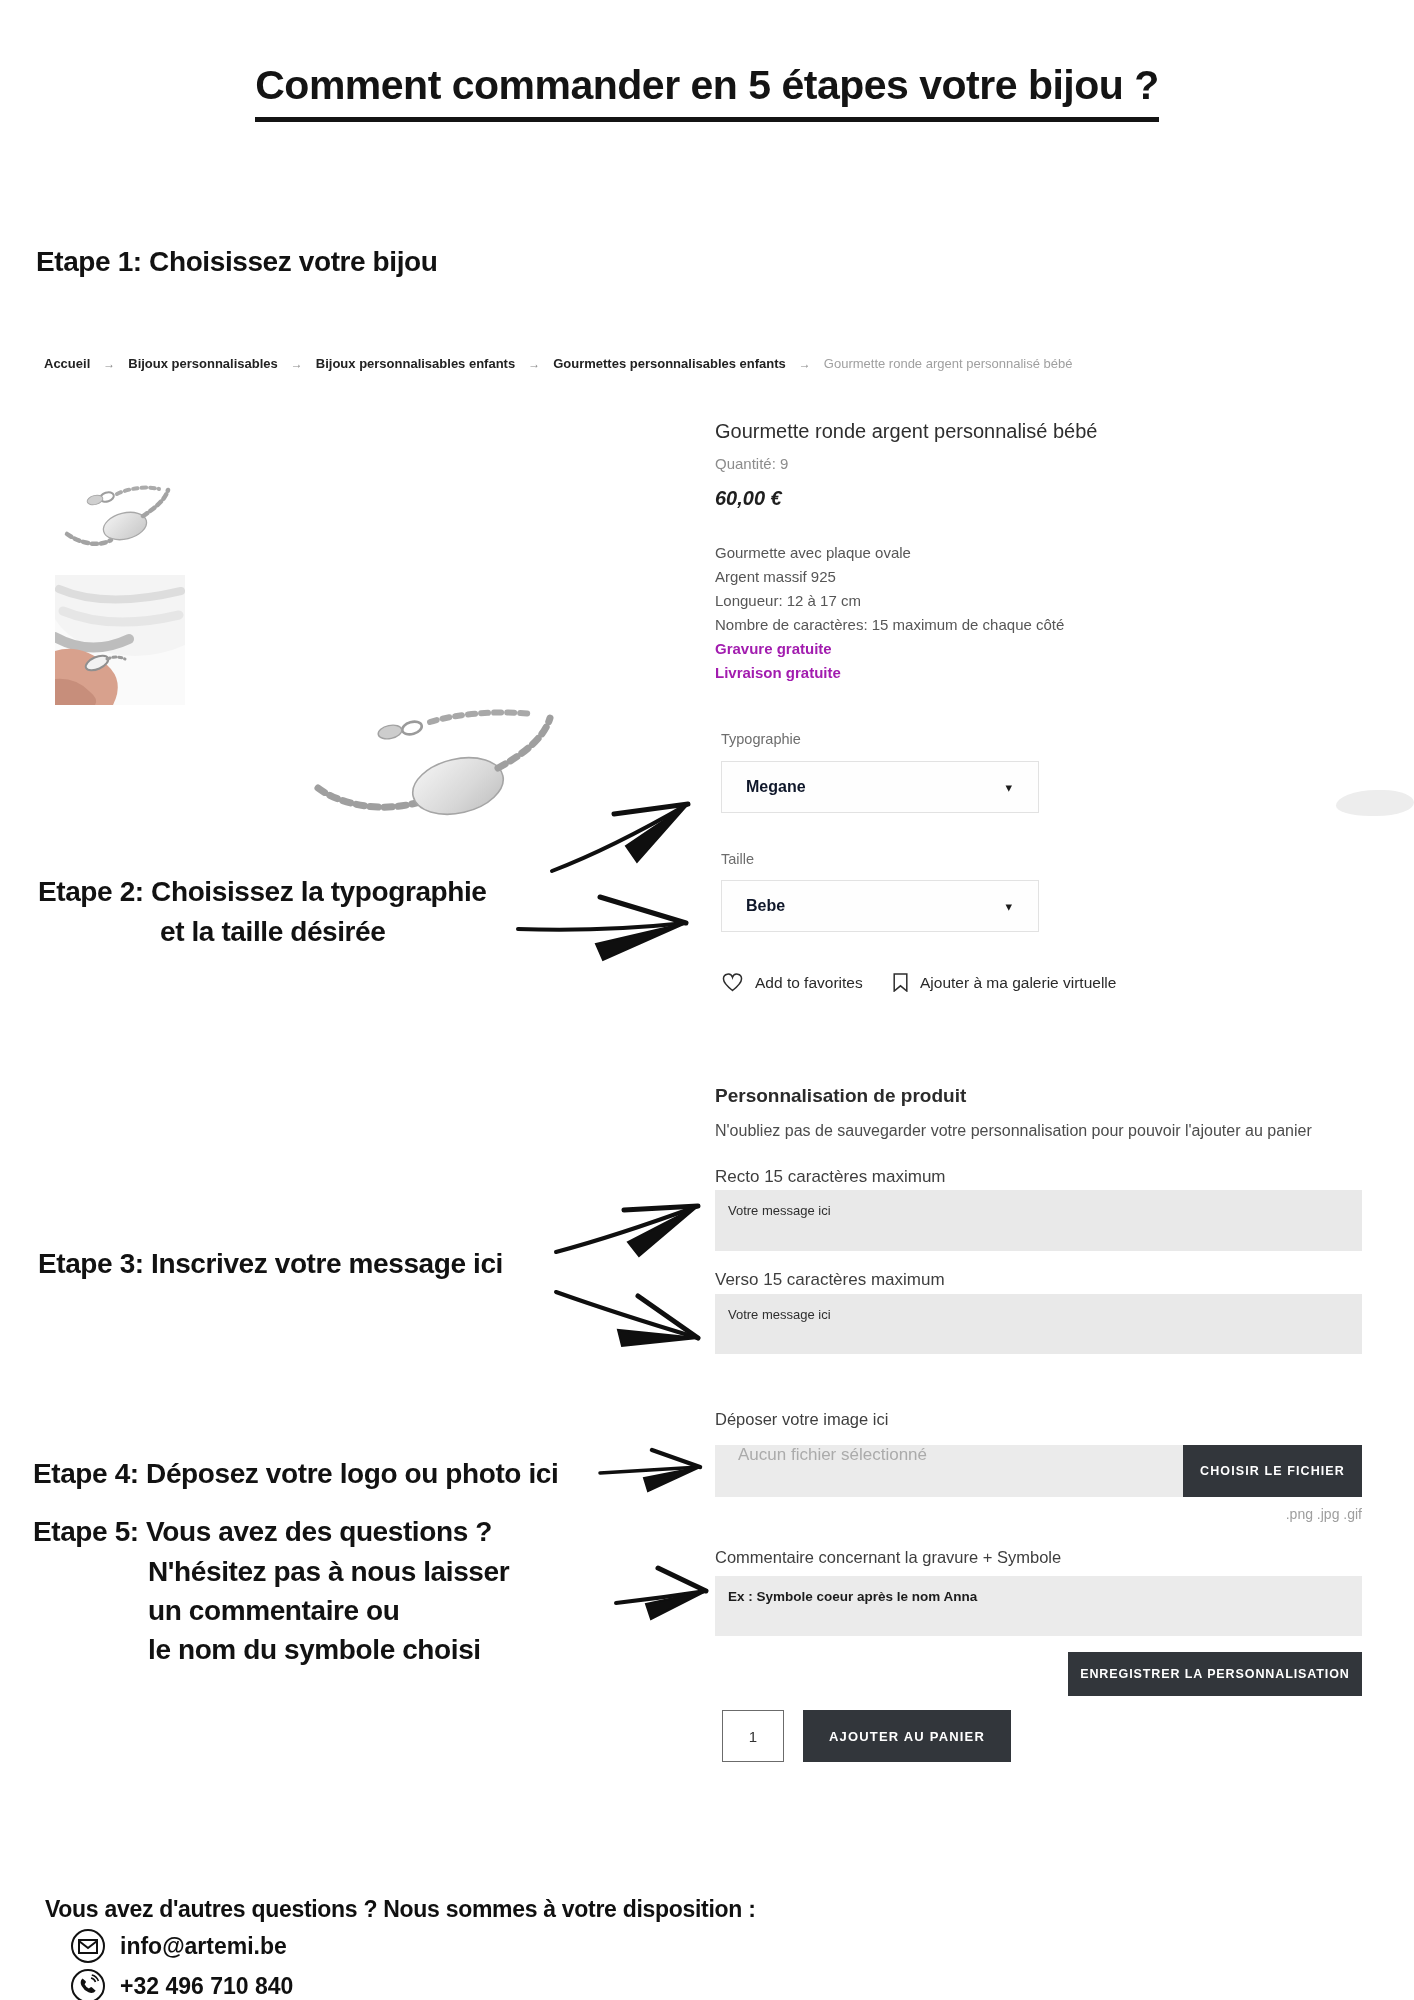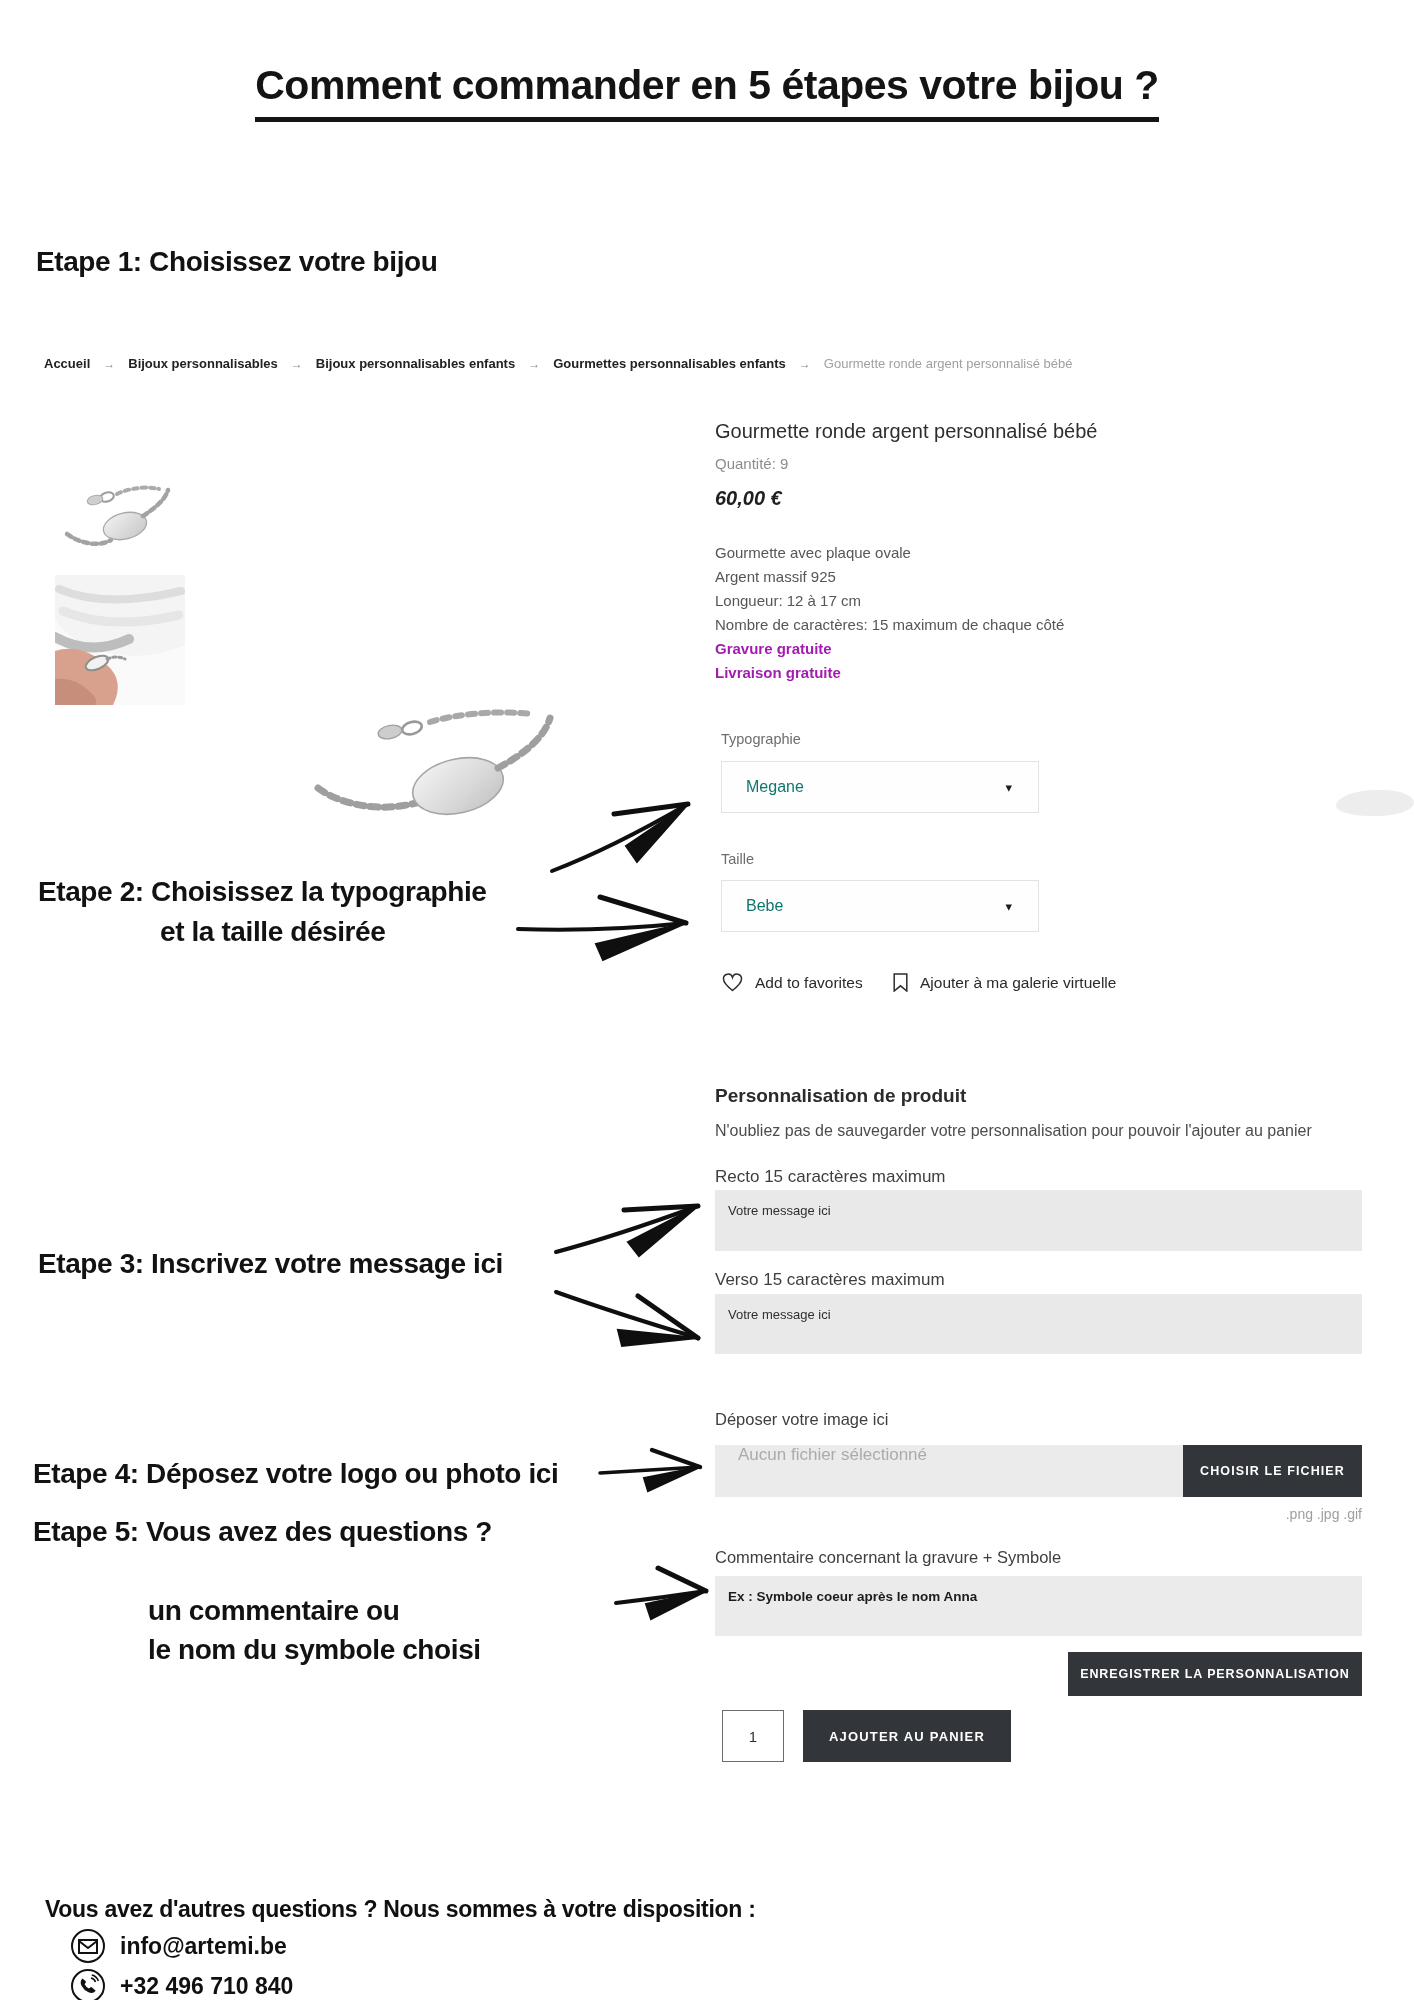--- a/index.html
+++ b/index.html
@@ -21,21 +21,21 @@
   .thumb { background:#fff; }
 
   .prod-title { top:420px; left:715px; font-size:20px; color:#2e2e2e; }
   .prod-qty { top:455px; left:715px; font-size:15px; color:#8c8c8c; }
   .prod-price { top:487px; left:715px; font-size:20px; font-weight:700; font-style:italic; color:#1f1f1f; }
   .desc { top:541px; left:715px; font-size:15px; color:#565656; line-height:24px; }
   .desc .bold { font-weight:700; color:#a21caf; }
 
   .field-label { font-size:14.5px; color:#6d6d6d; }
   .select-box { left:721px; width:318px; height:52px; background:#fefefe; border:1px solid #e2e2e2; display:flex; align-items:center; padding:0 26px 0 24px; cursor:pointer; }
-  .select-value { font-size:16px; color:#0f766e; flex:1; }
+  .select-value { font-size:16px; color:#0f172a; flex:1;font-weight:bold; }
   .select-caret { font-size:13px; color:#1c1c1c; }
 
   .fav-row-item { display:flex; align-items:center; gap:12px; cursor:pointer; }
   .fav-label { font-size:15.5px; color:#2a2a2a; }
 
   .perso-heading { top:1085px; left:715px; font-size:19px; font-weight:700; color:#2b2b2b; }
   .perso-note { top:1122px; left:715px; font-size:16px; color:#4c4c4c; }
   .input-label { font-size:17px; color:#3e3e3e; }
   .gray-field { left:715px; width:647px; background:#e9e9e9; cursor:text; }
   .gray-field .ph { position:absolute; top:13px; left:13px; font-size:13px; color:#2f2f2f; }
@@ -197,20 +197,21 @@
 
   <div class="abs dark-btn save-btn">ENREGISTRER LA PERSONNALISATION</div>
   <div class="abs qty-box">1</div>
   <div class="abs dark-btn cart-btn">AJOUTER AU PANIER</div>
 
   <div class="abs step-heading" style="top:876px; left:38px;">Etape 2: Choisissez la typographie</div>
   <div class="abs step-heading" style="top:916px; left:160px;">et la taille désirée</div>
   <div class="abs step-heading" style="top:1248px; left:38px;">Etape 3: Inscrivez votre message ici</div>
   <div class="abs step-heading" style="top:1458px; left:33px;">Etape 4: Déposez votre logo ou photo ici</div>
   <div class="abs step-heading" style="top:1516px; left:33px;">Etape 5: Vous avez des questions ?</div>
+  <div class="abs step-heading" style="top:1556px; left:148px;">N'hésitez pas à nous laisser</div>
   <div class="abs step-heading" style="top:1595px; left:148px;">un commentaire ou</div>
   <div class="abs step-heading" style="top:1634px; left:148px;">le nom du symbole choisi</div>
 
   <svg class="abs" style="top:0; left:0; pointer-events:none;" width="1414" height="2000" viewBox="0 0 1414 2000">
     <g stroke="#0f0f0f" fill="#0f0f0f" stroke-linecap="round">
       <path d="M 552,871 Q 612,848 688,804" fill="none" stroke-width="4"></path>
       <path d="M 688,804 L 614,814" fill="none" stroke-width="5"></path>
       <path d="M 688,804 L 626,846 L 637,862 Z" stroke-width="2"></path>
     </g>
     <g stroke="#0f0f0f" fill="#0f0f0f" stroke-linecap="round">

